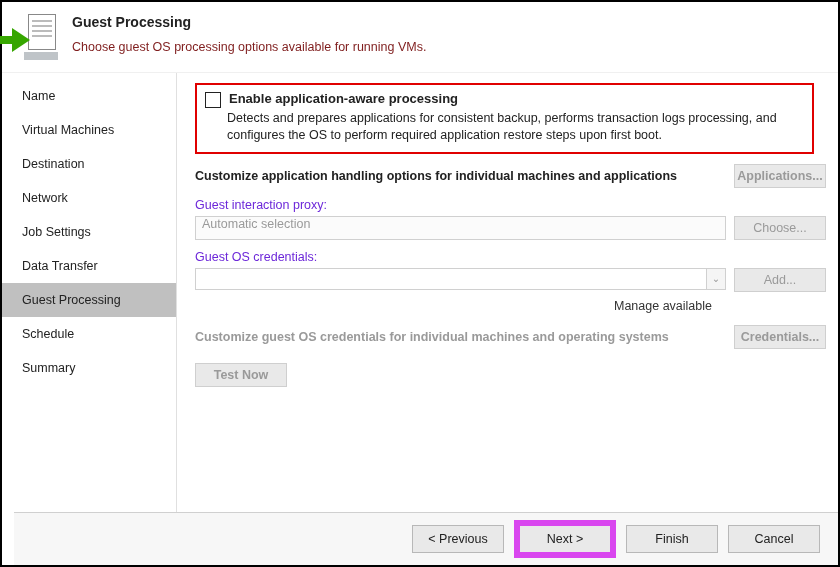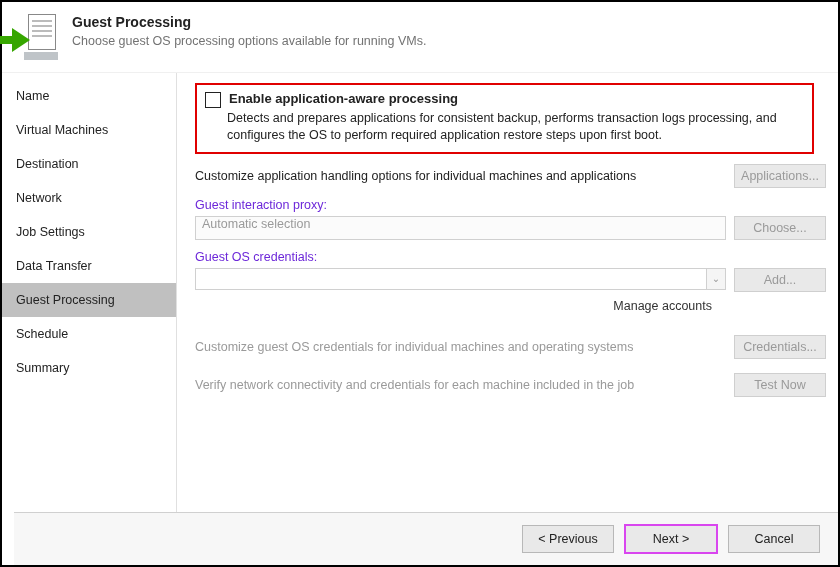--- a/index.html
+++ b/index.html
@@ -1,43 +1,43 @@
 <!DOCTYPE html>
 <html><head>
 <meta charset="utf-8">
 <style>
   html,body{margin:0;padding:0;font-family:"Segoe UI",Tahoma,sans-serif;font-size:13px;color:#222;background:#fff;}
   .window{box-sizing:border-box;width:840px;height:567px;border:2px solid #000;position:relative;background:#fff;}
   .header{display:flex;gap:14px;padding:12px 10px 0 10px;height:70px;box-sizing:border-box;align-items:flex-start;}
   .header .title{font-weight:700;font-size:14px;}
-  .header .subtitle{font-size:12.5px;color:#737373;margin-top:4px;}
+  .header .subtitle{font-size:12.5px;color:#7f1d1d;margin-top:10px;}
   .body{position:absolute;top:70px;bottom:52px;left:0;right:0;display:flex;border-top:1px solid #f0f0f0;}
   .sidebar{width:174px;border-right:1px solid #e0e0e0;padding-top:6px;}
-  .nav-item{padding:10px 14px;font-size:12.5px;color:#222;cursor:pointer;}
+  .nav-item{padding:10px 20px;font-size:12.5px;color:#222;cursor:pointer;}
   .nav-item.active{background:#c0c0c0;}
   .content{flex:1;padding:8px 12px 0 18px;position:relative;}
   .highlight-box{border:2px solid #e00000;padding:6px 10px 8px 8px;margin-right:12px;margin-top:2px;}
   .chk-row{display:flex;align-items:flex-start;gap:8px;}
   .chk-box{width:14px;height:14px;border:1px solid #222;background:#fff;flex:0 0 14px;margin-top:1px;}
   .chk-label{font-weight:700;font-size:13px;}
   .chk-desc{font-size:12.5px;color:#222;margin-left:22px;margin-top:2px;line-height:1.35;}
-  .section-row{display:flex;align-items:center;gap:0;margin-top:10px;}
+  .section-row{display:flex;align-items:center;gap:0;margin-top:10px;font-weight:bold;}
   .section-row .txt{flex:1;font-size:12.5px;}
   .section-row .txt.dim{color:#9a9a9a;}
   .field-label{font-size:12.5px;color:#6d28d9;margin-top:10px;}
   .input-row{display:flex;gap:8px;margin-top:4px;align-items:flex-start;}
   .text-input{flex:1;height:22px;border:1px solid #d0d0d0;background:#fbfbfb;color:#9a9a9a;padding:0 6px;font-size:12.5px;}
   .select-like{flex:1;height:22px;border:1px solid #d0d0d0;background:#fff;position:relative;box-sizing:border-box;}
   .select-like .chev{position:absolute;right:0;top:0;bottom:0;width:18px;border-left:1px solid #d0d0d0;display:flex;align-items:center;justify-content:center;color:#9a9a9a;font-size:10px;background:#f5f5f5;}
   .btn-dis{width:92px;height:24px;border:1px solid #cfcfcf;background:#e9e9e9;color:#9a9a9a;font-size:12.5px;display:flex;align-items:center;justify-content:center;box-sizing:border-box;}
   .manage-row{text-align:right;margin-top:6px;padding-right:114px;}
   .manage-link{font-size:12.5px;color:#333;}
   .footer{position:absolute;bottom:0;left:12px;right:0;height:52px;border-top:1px solid #d0d0d0;display:flex;align-items:center;justify-content:flex-end;gap:10px;padding:0 18px;background:#f7f7f7;}
   .wiz-btn{width:90px;height:26px;border:1px solid #b8b8b8;background:#e9e9e9;font-size:12.5px;display:flex;align-items:center;justify-content:center;cursor:pointer;}
-  .wiz-btn.primary{border:2px solid #d946ef;background:#e9e9e9;}
+  .wiz-btn.primary{border:6px solid #d946ef;background:#e9e9e9;}
   
   .doc-icon{width:46px;height:50px;position:relative;flex:0 0 46px;}
   .doc-page{position:absolute;right:2px;top:0;width:26px;height:34px;background:#fff;border:1px solid #888;}
   .doc-page::before{content:"";position:absolute;left:3px;top:5px;right:3px;height:2px;background:#bbb;box-shadow:0 5px 0 #bbb,0 10px 0 #bbb,0 15px 0 #bbb;}
   .arrow{position:absolute;left:0;top:14px;width:0;height:0;border-top:12px solid transparent;border-bottom:12px solid transparent;border-left:18px solid #36a600;}
   .arrow-tail{position:absolute;left:-14px;top:22px;width:16px;height:8px;background:#36a600;}
   .doc-base{position:absolute;bottom:4px;left:12px;right:0;height:8px;background:#bfc4c8;}
 </style>
 </head>
 <body>
@@ -93,35 +93,35 @@
 
       <div class="field-label">Guest OS credentials:</div>
       <div class="input-row">
         <div class="select-like">
           <span></span>
           <div class="chev">⌄</div>
         </div>
         <div class="btn-dis">Add...</div>
       </div>
       <div class="manage-row">
-        <span class="manage-link">Manage accounts</span>
+        <span class="manage-link">Manage available</span>
       </div>
 
-      <div class="section-row" style="margin-top:22px;">
+      <div class="section-row" style="margin-top:12px;">
         <div class="txt dim">Customize guest OS credentials for individual machines and operating systems</div>
         <div class="btn-dis">Credentials...</div>
       </div>
 
       <div class="section-row" style="margin-top:14px;">
-        <div class="txt dim">Verify network connectivity and credentials for each machine included in the job</div>
         <div class="btn-dis">Test Now</div>
       </div>
 
     </div>
   </div>
 
   <div class="footer">
     <div class="wiz-btn">&lt; Previous</div>
     <div class="wiz-btn primary">Next &gt;</div>
+    <div class="wiz-btn">Finish</div>
     <div class="wiz-btn">Cancel</div>
   </div>
 
 </div>
 
 </body></html>

